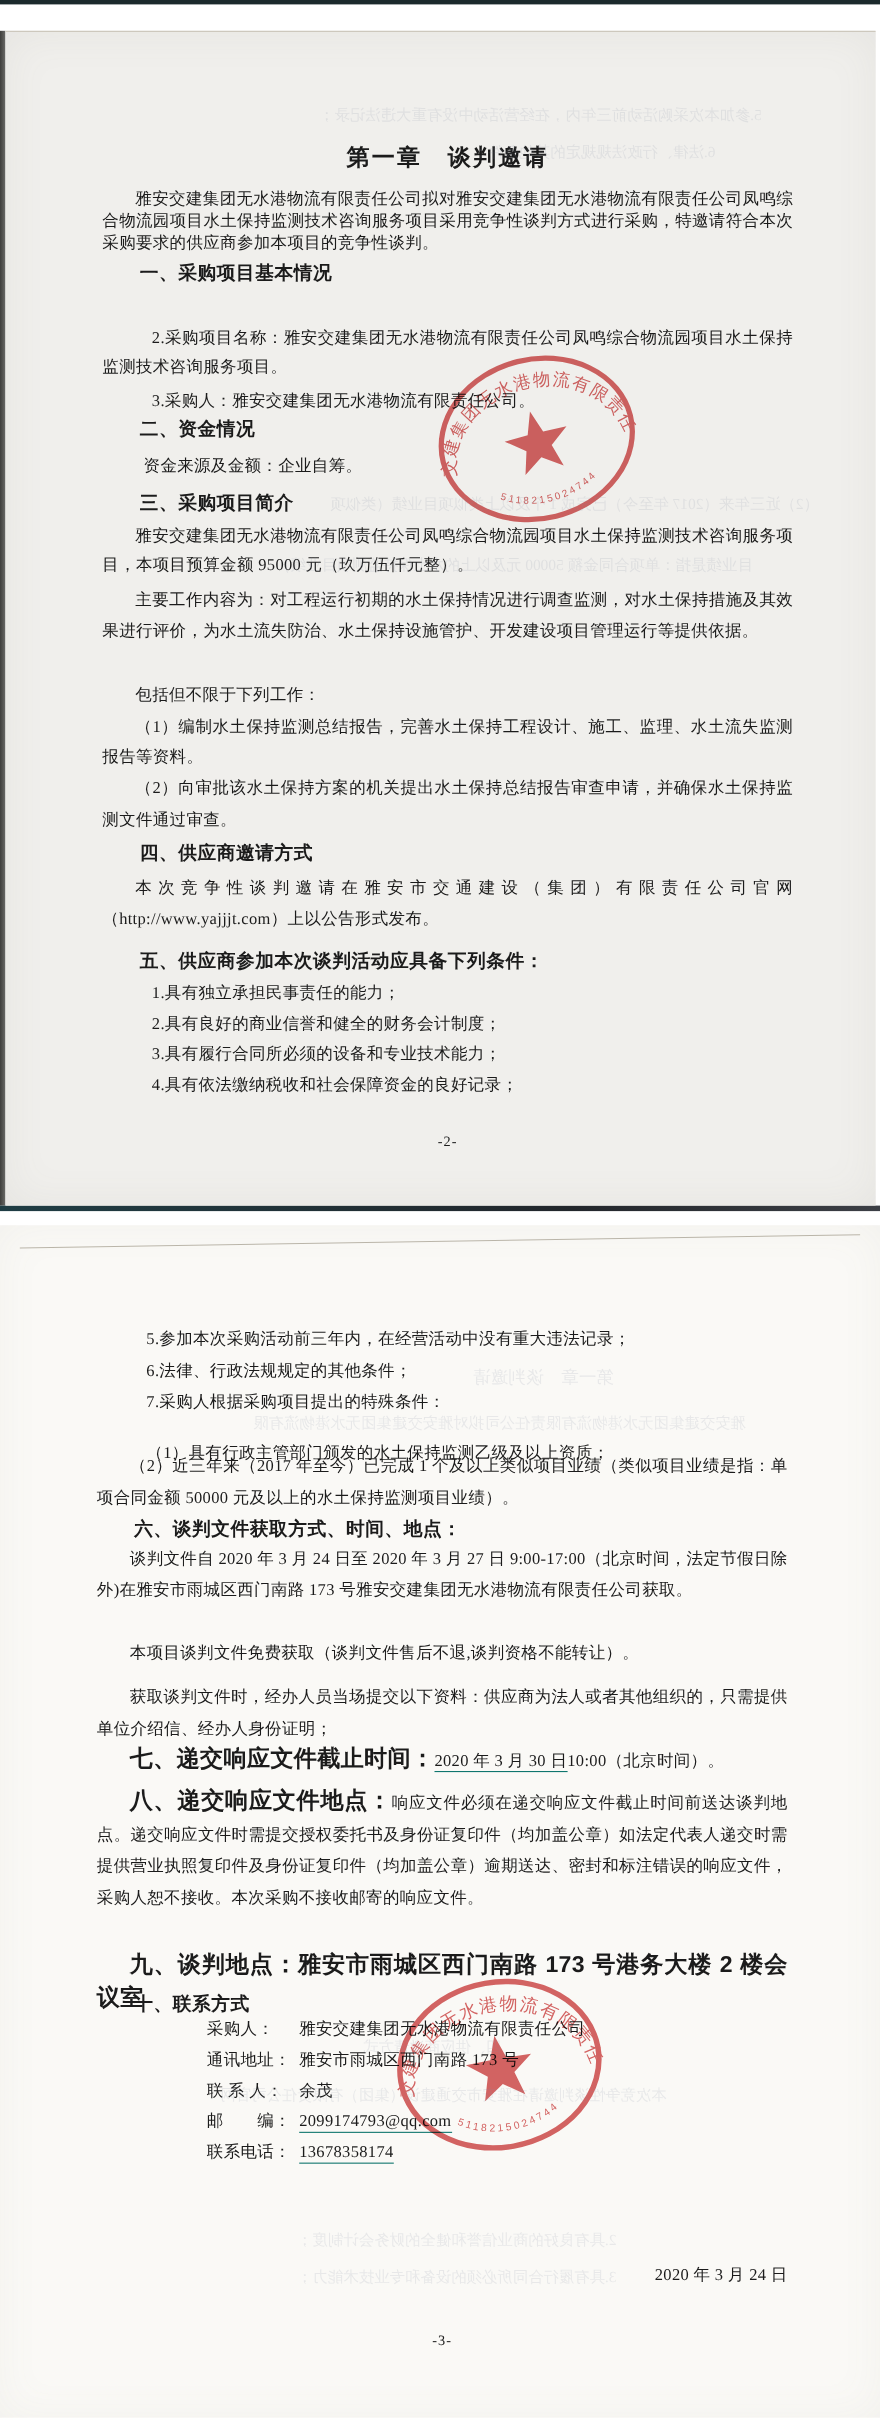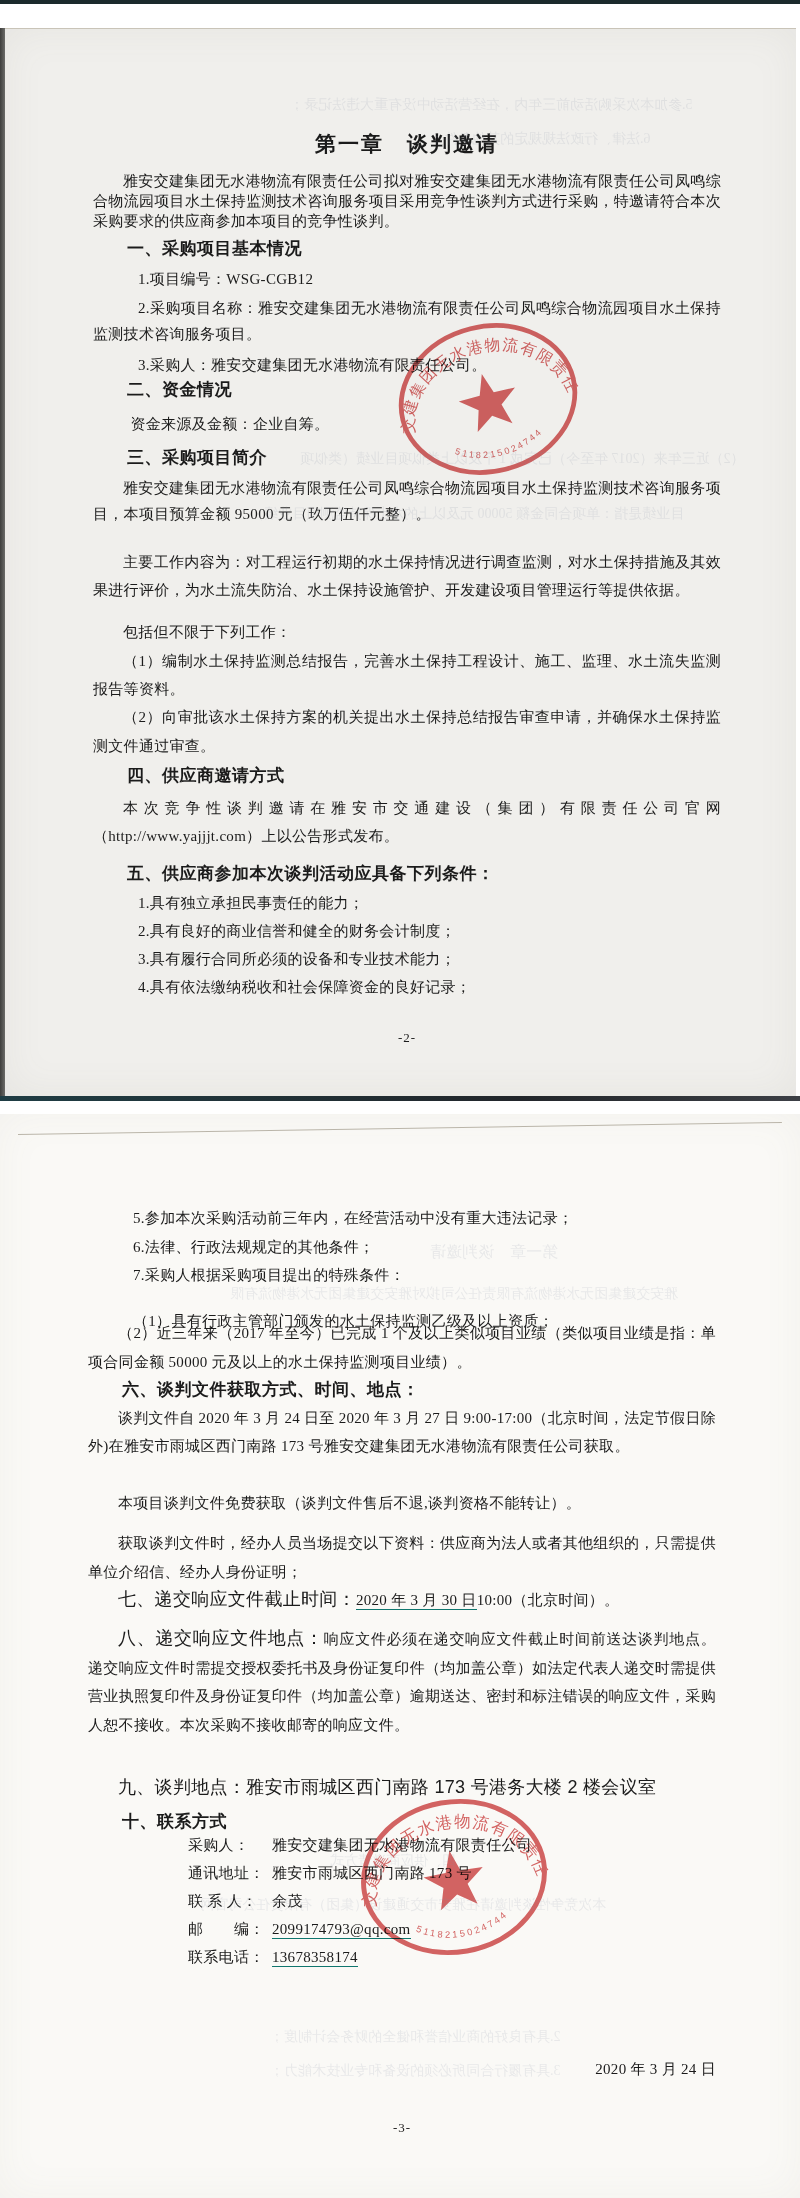--- a/index.html
+++ b/index.html
@@ -35,21 +35,21 @@
   .lh26{line-height:26px;}
   .lh29{line-height:29px;}
   .ind2{text-indent:2em;}
   .ind25{text-indent:2.5em;}
   .ind3{text-indent:3em;}
   .doc-title{font-family:"Liberation Sans","DejaVu Sans",sans-serif;
     font-weight:bold;font-size:21px;text-align:center;letter-spacing:2px;line-height:34px;}
   .h2{font-family:"Liberation Sans","DejaVu Sans",sans-serif;
     font-weight:bold;font-size:17px;line-height:30px;text-align:left;letter-spacing:0.5px;}
   .h2-inline{font-family:"Liberation Sans","DejaVu Sans",sans-serif;
-    font-weight:normal;font-size:18px;}
+    font-weight:bold;font-size:21px;}
   .pageno{text-align:center;font-size:13px;letter-spacing:1px;}
   .u{border-bottom:1px solid #0f766e;padding-bottom:1px;}
   .contact-row{line-height:28px;white-space:nowrap;}
   .contact-label{display:inline-block;min-width:84px;}
   .date-line{text-align:right;padding-right:18px;}
   .seal{position:absolute;color:#cf4343;opacity:0.82;mix-blend-mode:multiply;pointer-events:none;}
   .seal svg{width:100%;height:100%;}
   .seal1{left:392px;top:318px;width:192px;height:162px;transform:rotate(-14deg);}
   .seal2{left:348px;top:1793px;width:212px;height:168px;transform:rotate(-10deg);}
   .ghost{position:absolute;transform:scaleX(-1);color:#848da2;opacity:0.15;
@@ -62,30 +62,29 @@
 <div class="page1-edge"></div>
 <div class="page-break"></div>
 
 <div class="page page1">
 
   <div class="blk doc-title" style="top:98px;">第一章　谈判邀请</div>
 
   <div class="blk tight ind2" style="top:142px;">雅安交建集团无水港物流有限责任公司拟对雅安交建集团无水港物流有限责任公司凤鸣综合物流园项目水土保持监测技术咨询服务项目采用竞争性谈判方式进行采购，特邀请符合本次采购要求的供应商参加本项目的竞争性谈判。</div>
 
   <div class="blk h2 ind2" style="top:205px;">一、采购项目基本情况</div>
-  <div class="blk ind3" style="top:236px;">1.项目编号：WSG-CGB12</div>
   <div class="blk lh26 ind3" style="top:266px;">2.采购项目名称：雅安交建集团无水港物流有限责任公司凤鸣综合物流园项目水土保持监测技术咨询服务项目。</div>
   <div class="blk ind3" style="top:322px;">3.采购人：雅安交建集团无水港物流有限责任公司。</div>
 
   <div class="blk h2 ind2" style="top:346px;">二、资金情况</div>
   <div class="blk ind25" style="top:381px;">资金来源及金额：企业自筹。</div>
 
   <div class="blk h2 ind2" style="top:414px;">三、采购项目简介</div>
   <div class="blk lh26 ind2" style="top:446px;">雅安交建集团无水港物流有限责任公司凤鸣综合物流园项目水土保持监测技术咨询服务项目，本项目预算金额 95000 元（玖万伍仟元整）。</div>
-  <div class="blk ind2" style="top:503px;margin-top:16px;">主要工作内容为：对工程运行初期的水土保持情况进行调查监测，对水土保持措施及其效果进行评价，为水土流失防治、水土保持设施管护、开发建设项目管理运行等提供依据。</div>
+  <div class="blk ind2" style="top:503px;">主要工作内容为：对工程运行初期的水土保持情况进行调查监测，对水土保持措施及其效果进行评价，为水土流失防治、水土保持设施管护、开发建设项目管理运行等提供依据。</div>
   <div class="blk ind2" style="top:589px;">包括但不限于下列工作：</div>
   <div class="blk ind2" style="top:618px;">（1）编制水土保持监测总结报告，完善水土保持工程设计、施工、监理、水土流失监测报告等资料。</div>
   <div class="blk lh29 ind2" style="top:674px;">（2）向审批该水土保持方案的机关提出水土保持总结报告审查申请，并确保水土保持监测文件通过审查。</div>
 
   <div class="blk h2 ind2" style="top:732px;">四、供应商邀请方式</div>
   <div class="blk ind2" style="top:765px;">本次竞争性谈判邀请在雅安市交通建设（集团）有限责任公司官网（http://www.yajjjt.com）上以公告形式发布。</div>
 
   <div class="blk h2 ind2" style="top:830px;">五、供应商参加本次谈判活动应具备下列条件：</div>
   <div class="blk ind3" style="top:860px;">
     <div>1.具有独立承担民事责任的能力；</div>

